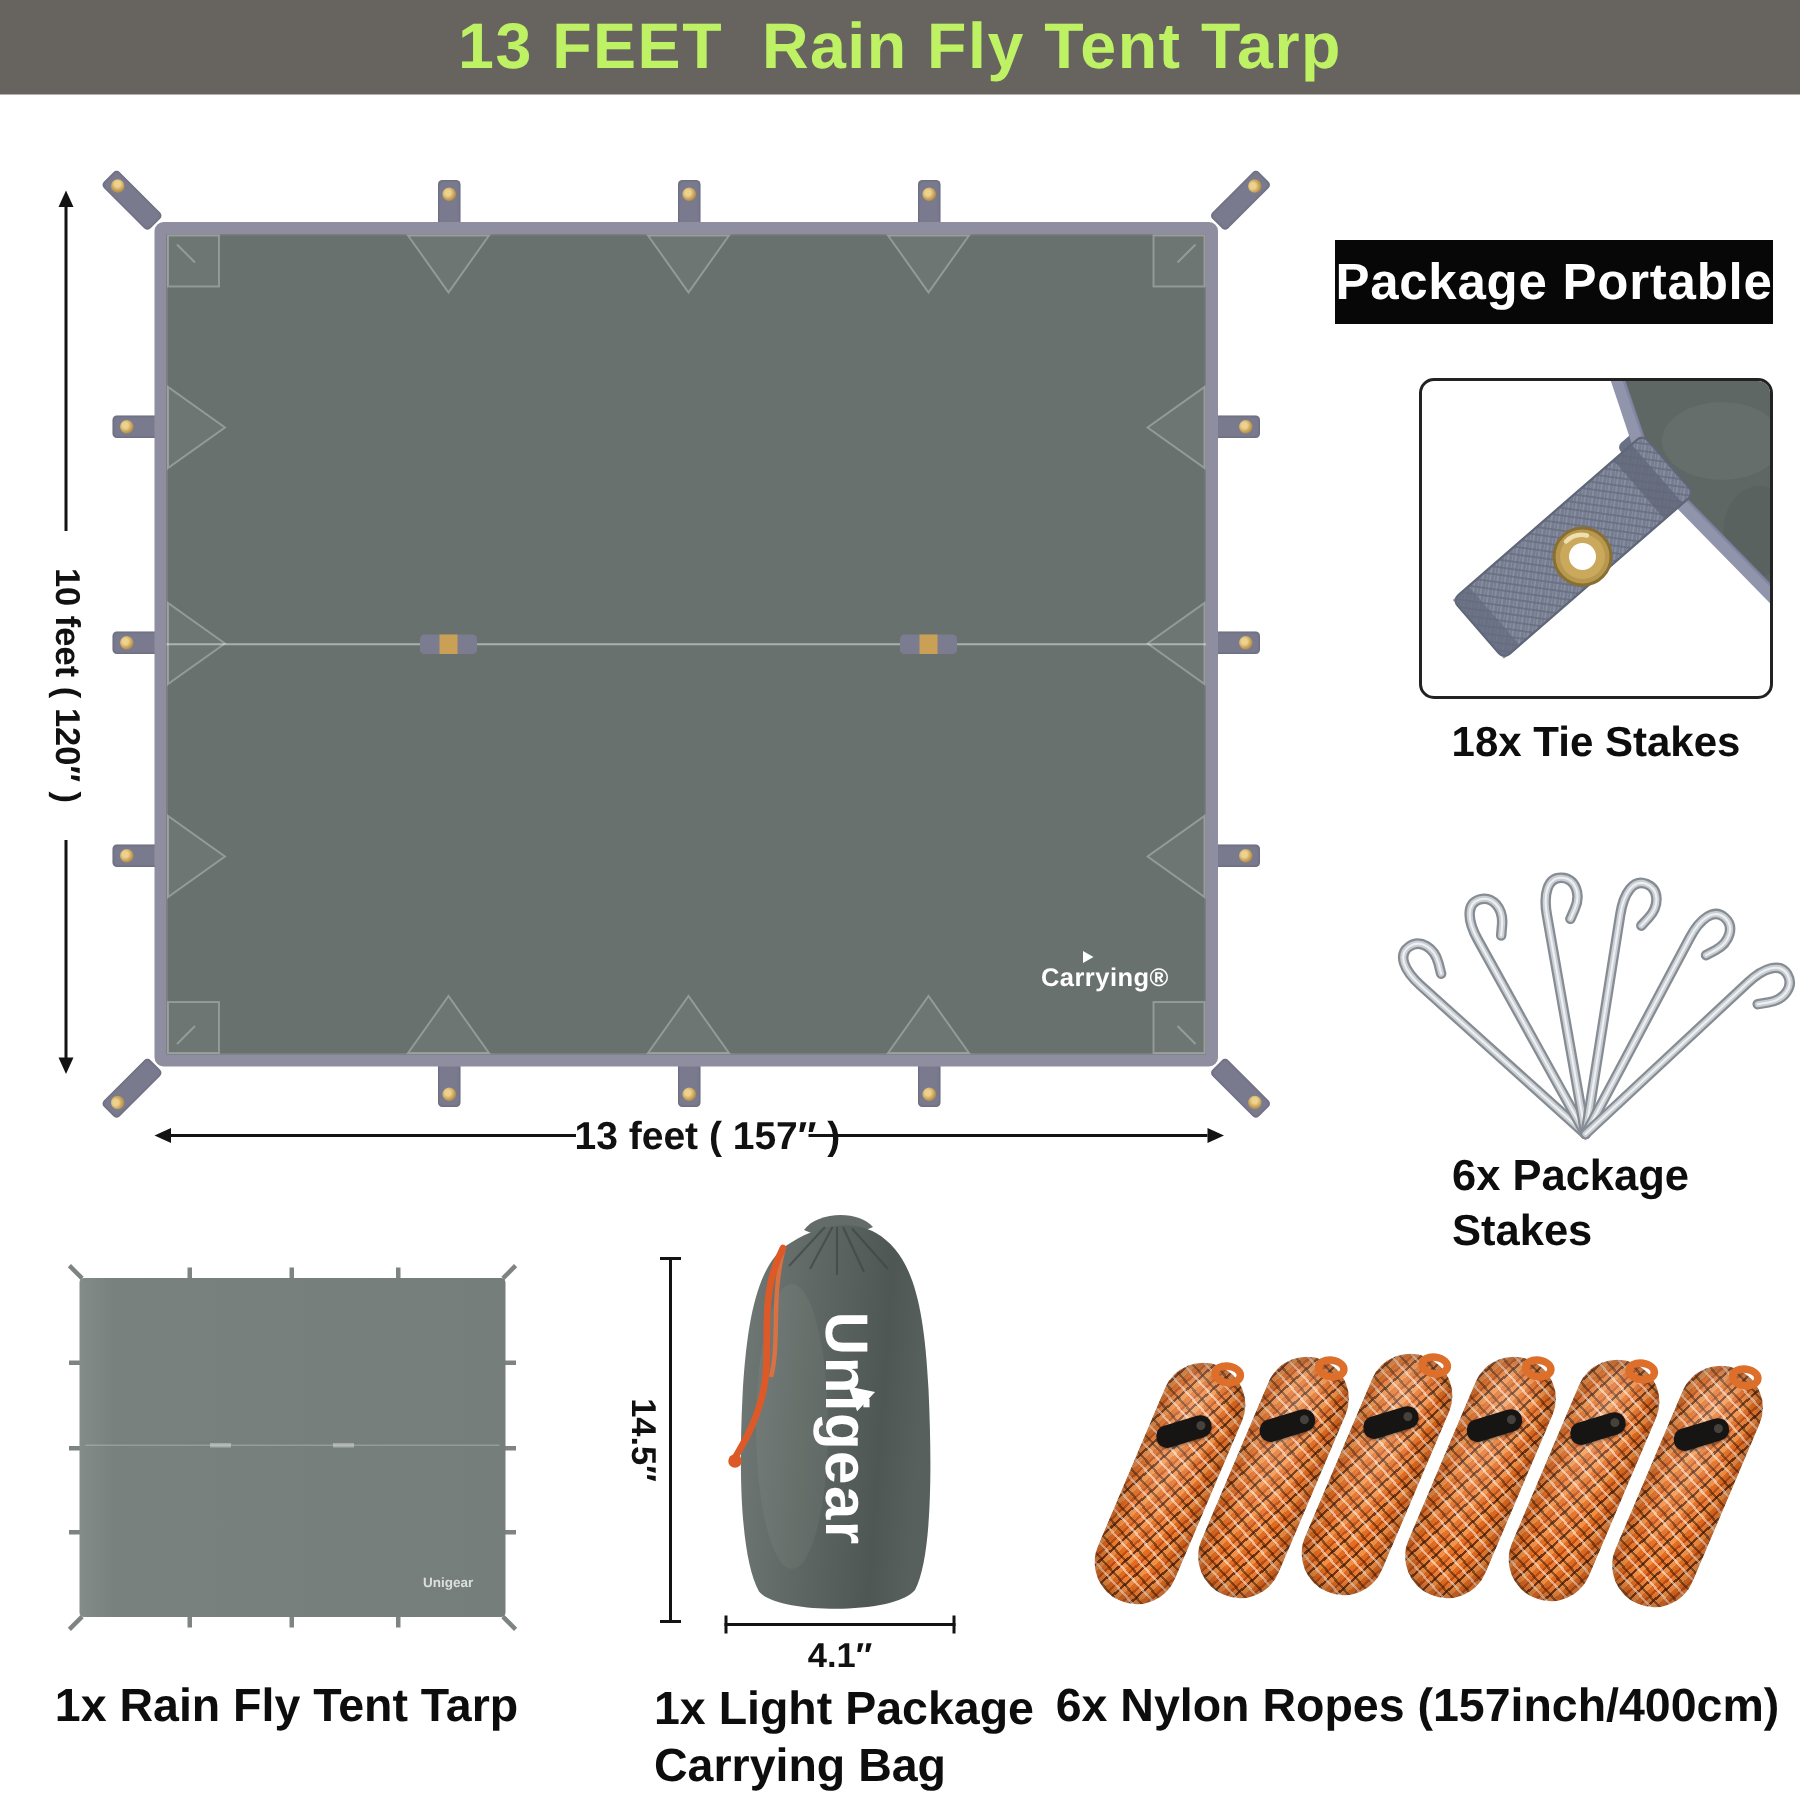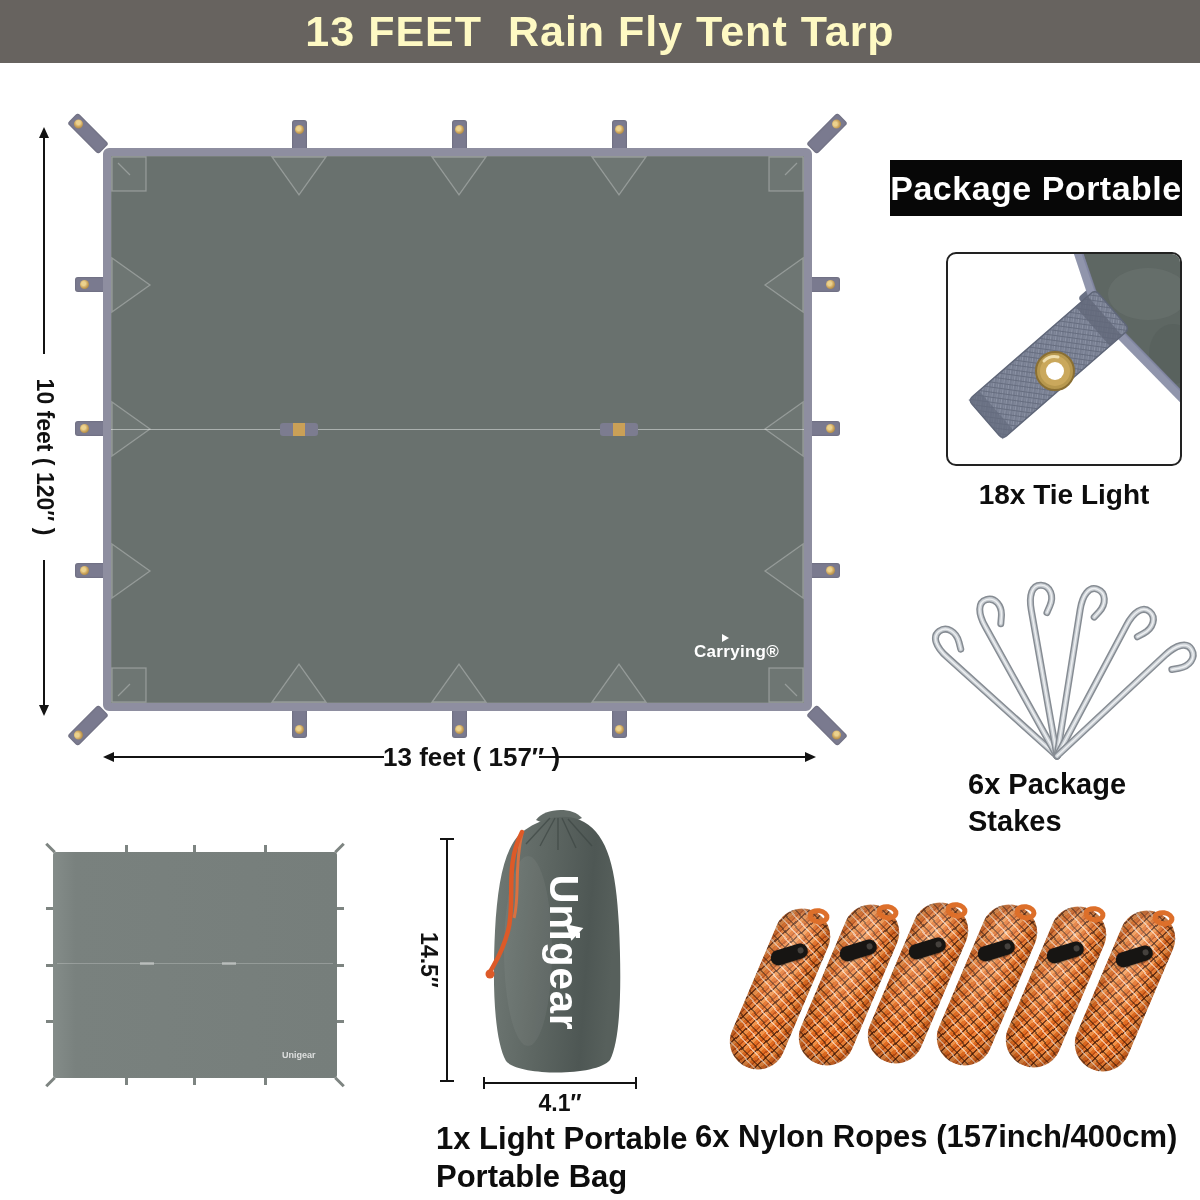--- a/index.html
+++ b/index.html
@@ -2,21 +2,21 @@
 <html><head>
 <meta charset="utf-8">
 <style>
   html,body { margin:0; padding:0; background:#fff; }
   .page { position:relative; width:1200px; height:1200px; background:#fff; overflow:hidden;
           font-family:"Liberation Sans", sans-serif; }
 
   
   .banner { position:absolute; left:0; top:0; width:1200px; height:63px; background:#67635f;
             display:flex; align-items:center; justify-content:center; }
-  .banner span { color:#fef9c3; font-size:43px; font-weight:bold; letter-spacing:1px; white-space:pre; }
+  .banner span { color:#bef264; font-size:43px; font-weight:bold; letter-spacing:1px; white-space:pre; }
 
   
   .tarp { position:absolute; left:103px; top:148px; width:709px; height:563px;
           background:#69716e; border:8px solid #8e8ea0; box-sizing:border-box; border-radius:6px;
           box-shadow: inset 0 0 0 1px rgba(255,255,255,.10); z-index:2; }
   .tarp-overlay { position:absolute; left:103px; top:148px; z-index:3; }
   .tab { position:absolute; background:#7a7a8f; border-radius:3px; z-index:1;
          box-shadow: inset 0 0 2px rgba(0,0,0,.25); }
   .tab.v { width:15px; height:36px; }
   .tab.h { width:36px; height:15px; }
@@ -220,21 +220,21 @@
         <rect x="42" y="-26" width="16" height="52" fill="#616879" opacity="0.8"></rect>
         <rect x="-100" y="-26" width="14" height="52" fill="#646b7d" opacity="0.7"></rect>
       </g>
       <circle cx="107" cy="117" r="19" fill="#b7984e"></circle>
       <circle cx="107" cy="117" r="19" fill="none" stroke="#8a6f33" stroke-width="2"></circle>
       <circle cx="107" cy="117" r="15" fill="#caa85c"></circle>
       <circle cx="107" cy="117" r="9" fill="#ffffff"></circle>
       <path d="M96,107 a15,15 0 0 1 14,-4" stroke="#f0dfae" stroke-width="3" fill="none" stroke-linecap="round"></path>
     </svg>
   </div>
-  <div class="plabel" style="left:946px;top:476px;width:236px;text-align:center;font-size:28px;">18x Tie Light</div>
+  <div class="plabel" style="left:946px;top:476px;width:236px;text-align:center;font-size:28px;">18x Tie Stakes</div>
 
   <svg style="position:absolute;left:912px;top:550px;" width="288" height="212" viewBox="0 0 288 212">
     <defs>
       <g id="stk">
         <path d="M0,0 L0,-148 C0,-163 5,-173 14,-171 C23,-169 25,-158 19,-149 L15,-143" fill="none" stroke="#868c93" stroke-width="7" stroke-linecap="round"></path>
         <path d="M0,0 L0,-148 C0,-163 5,-173 14,-171 C23,-169 25,-158 19,-149 L15,-143" fill="none" stroke="#c9ced3" stroke-width="4" stroke-linecap="round"></path>
         <path d="M0,0 L0,-148 C0,-163 5,-173 14,-171 C23,-169 25,-158 19,-149 L15,-143" fill="none" stroke="#eef0f2" stroke-width="1.4" stroke-linecap="round"></path>
       </g>
     </defs>
     <use href="#stk" transform="translate(145,206) rotate(-48)"></use>
@@ -260,20 +260,21 @@
   <div class="mtick h" style="left:332px;top:1020px;"></div>
   <div class="mtick v" style="left:49px;top:842px;transform:rotate(-45deg);"></div>
   <div class="mtick v" style="left:338px;top:842px;transform:rotate(45deg);"></div>
   <div class="mtick v" style="left:49px;top:1076px;transform:rotate(45deg);"></div>
   <div class="mtick v" style="left:338px;top:1076px;transform:rotate(-45deg);"></div>
   <div class="mini-tarp"></div>
   <div class="mseam"></div>
   <div class="mmark" style="left:140px;top:962px;"></div>
   <div class="mmark" style="left:222px;top:962px;"></div>
   <div class="mini-logo">Unigear</div>
+  <div class="plabel" style="left:36px;top:1118px;width:310px;text-align:center;font-size:31px;">1x Rain Fly Tent Tarp</div>
 
   <div class="dline" style="left:440px;top:838px;width:14px;height:2px;"></div>
   <div class="dline" style="left:446px;top:840px;width:2px;height:242px;"></div>
   <div class="dline" style="left:440px;top:1080px;width:14px;height:2px;"></div>
   <div class="dimtext" style="left:395px;top:948px;width:70px;height:24px;font-size:23px;transform:rotate(90deg);">14.5″</div>
 
   <svg style="position:absolute;left:470px;top:806px;z-index:4;" width="175" height="278" viewBox="0 0 175 278">
     <defs>
       <linearGradient id="bagGrad" x1="0" y1="0" x2="1" y2="0.15">
         <stop offset="0" stop-color="#707975"></stop>
@@ -296,21 +297,21 @@
     <path d="M52,26 C34,60 46,95 38,125 C32,148 24,158 20,166" stroke="#dd5a28" stroke-width="4.5" fill="none" stroke-linecap="round"></path>
     <circle cx="20" cy="168" r="4.5" fill="#dd5a28"></circle>
   </svg>
   <div class="bag-brand">Unigear</div>
   <div class="bag-flag"></div>
 
   <div class="dline" style="left:483px;top:1077px;width:2px;height:12px;"></div>
   <div class="dline" style="left:483px;top:1082px;width:154px;height:2px;"></div>
   <div class="dline" style="left:635px;top:1077px;width:2px;height:12px;"></div>
   <div class="dimtext" style="left:520px;top:1090px;width:80px;font-size:23px;">4.1″</div>
-  <div class="plabel" style="left:436px;top:1120px;width:258px;font-size:31px;line-height:38px;">1x Light Portable Portable Bag</div>
+  <div class="plabel" style="left:436px;top:1120px;width:258px;font-size:31px;line-height:38px;">1x Light Package Carrying Bag</div>
 
   <div style="position:absolute;left:752px;top:898px;width:440px;height:180px;">
     <div class="bundle" style="left:0px;top:6px;">
         <div class="tension"></div>
       </div>
     <div class="bundle" style="left:69px;top:2px;">
         <div class="tension"></div>
       </div>
     <div class="bundle" style="left:138px;top:0px;">
         <div class="tension"></div>
@@ -318,15 +319,15 @@
     <div class="bundle" style="left:207px;top:2px;">
         <div class="tension"></div>
       </div>
     <div class="bundle" style="left:276px;top:4px;">
         <div class="tension"></div>
       </div>
     <div class="bundle" style="left:345px;top:8px;">
         <div class="tension"></div>
       </div>
   </div>
-  <div class="plabel" style="left:695px;top:1118px;width:500px;text-align:left;font-size:31px;">6x Nylon Ropes (157inch/400cm)</div>
+  <div class="plabel" style="left:695px;top:1118px;width:500px;text-align:center;font-size:31px;">6x Nylon Ropes (157inch/400cm)</div>
 
 </div>
 
 </body></html>

